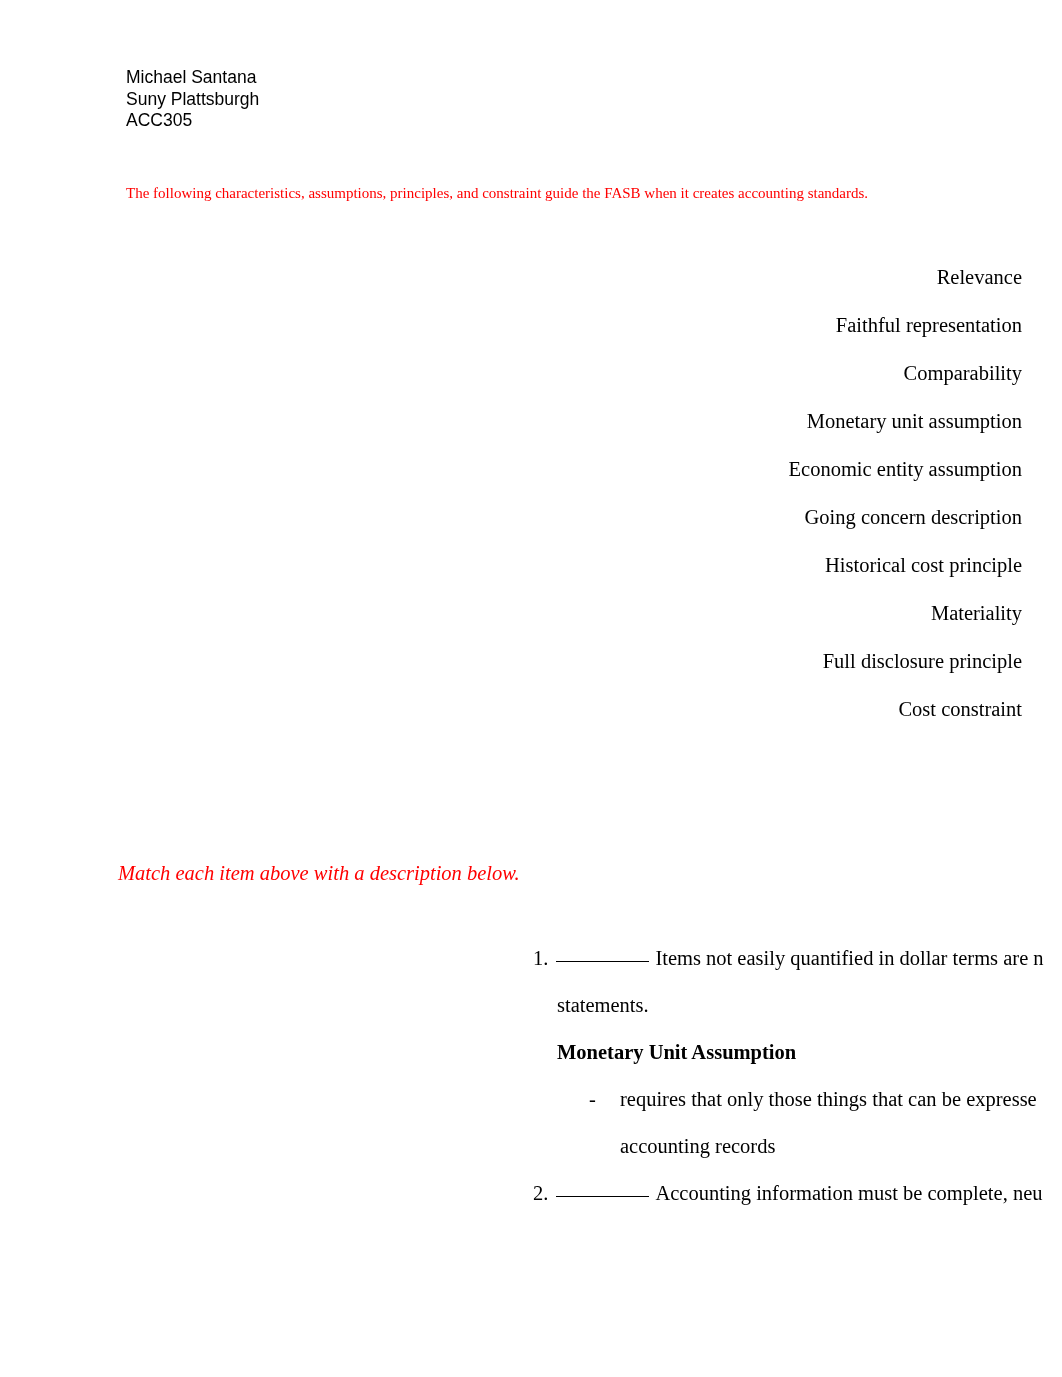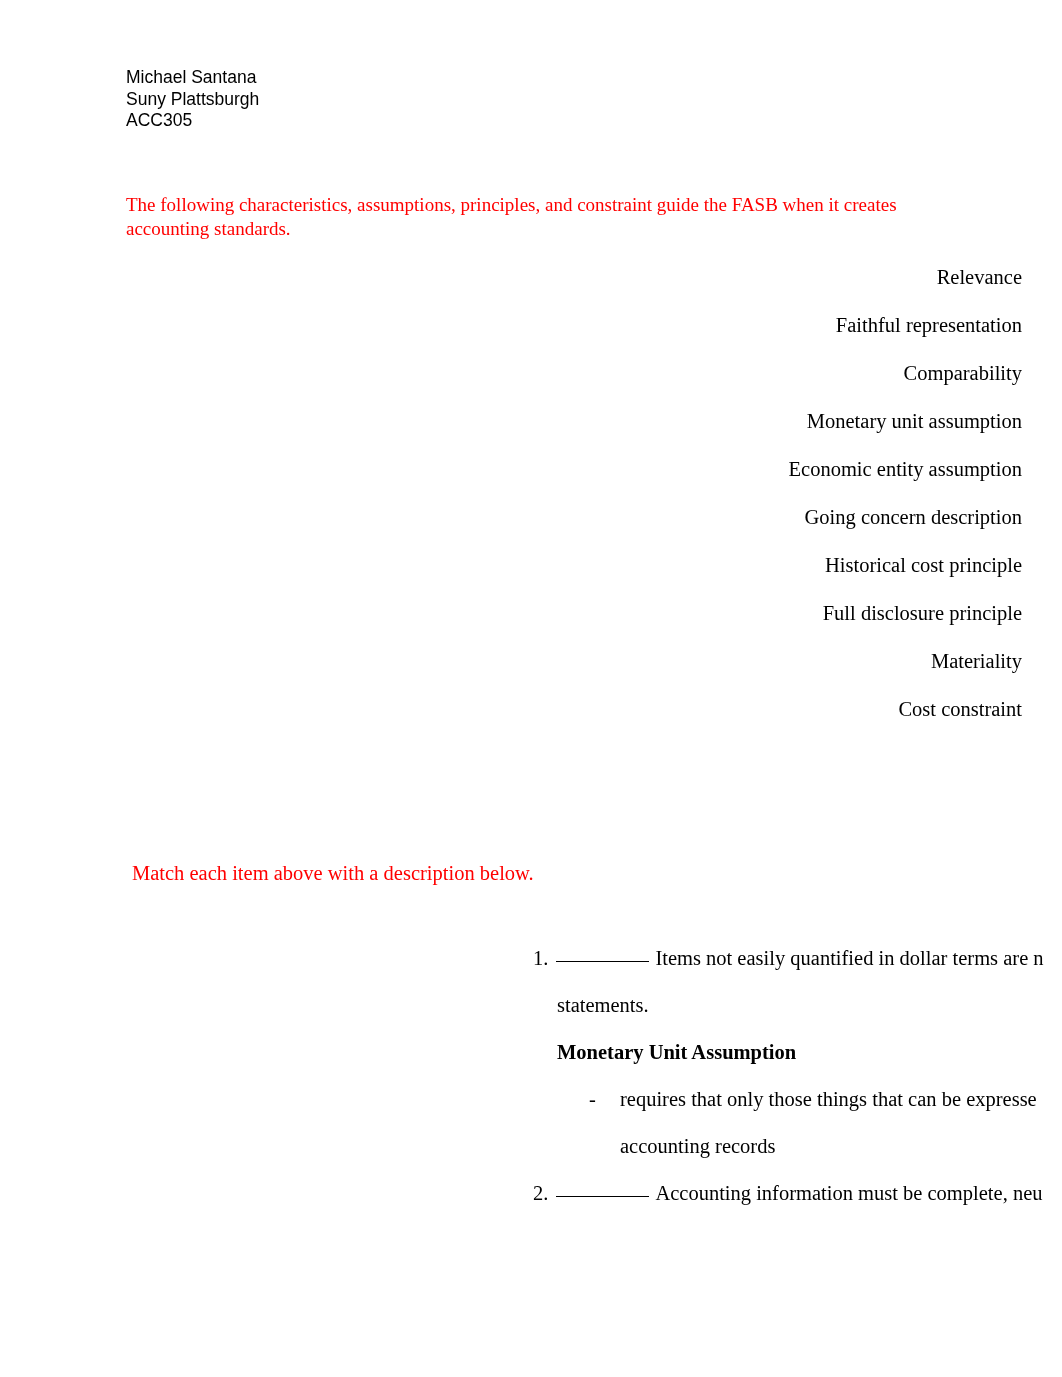--- a/index.html
+++ b/index.html
@@ -38,24 +38,24 @@
     line-height: 21.6px;
     color: #000000;
     white-space: nowrap;
   }
   .heading-block div { white-space: nowrap; }
 
   
   .red-intro {
     position: absolute;
     left: 126px;
-    top: 187px;
+    top: 176px;
     width: 800px;
     font-family: "Liberation Serif", "DejaVu Serif", serif;
-    font-size: 19px;
+    font-size: 15px;
     line-height: 23.5px;
     color: #ff0000;
   }
 
   
   .term-list {
     position: absolute;
     left: 542px;
     top: 247px;
     width: 480px;
@@ -66,27 +66,28 @@
     line-height: 48px;
     height: 48px;
     color: #000000;
     white-space: nowrap;
     text-align: right;
   }
 
   
   .red-match {
     position: absolute;
-    left: 132px;
+    left: 118px;
     top: 856px;
     font-family: "Liberation Serif", "DejaVu Serif", serif;
     font-size: 20.5px;
     line-height: 23.5px;
     color: #ff0000;
     white-space: nowrap;
+    font-style: italic;
   }
 
   
   .answers {
     position: absolute;
     left: 533px;
     top: 929px;
     width: 1200px; 
   }
 
@@ -164,22 +165,22 @@
   <div class="red-intro">The following characteristics, assumptions, principles, and constraint guide the FASB when it creates accounting standards.</div>
 
   <div class="term-list">
     <div class="term">Relevance</div>
     <div class="term">Faithful representation</div>
     <div class="term">Comparability</div>
     <div class="term">Monetary unit assumption</div>
     <div class="term">Economic entity assumption</div>
     <div class="term">Going concern description</div>
     <div class="term">Historical cost principle</div>
+    <div class="term">Materiality</div>
     <div class="term">Full disclosure principle</div>
-    <div class="term">Materiality</div>
     <div class="term">Cost constraint</div>
   </div>
 
   <div class="red-match">Match each item above with a description below.</div>
 
   <div class="answers">
 
     <div class="num-item">
       <span class="marker">1.</span><span class="blank"></span><span>Items not easily quantified in dollar terms are n</span>
     </div>

